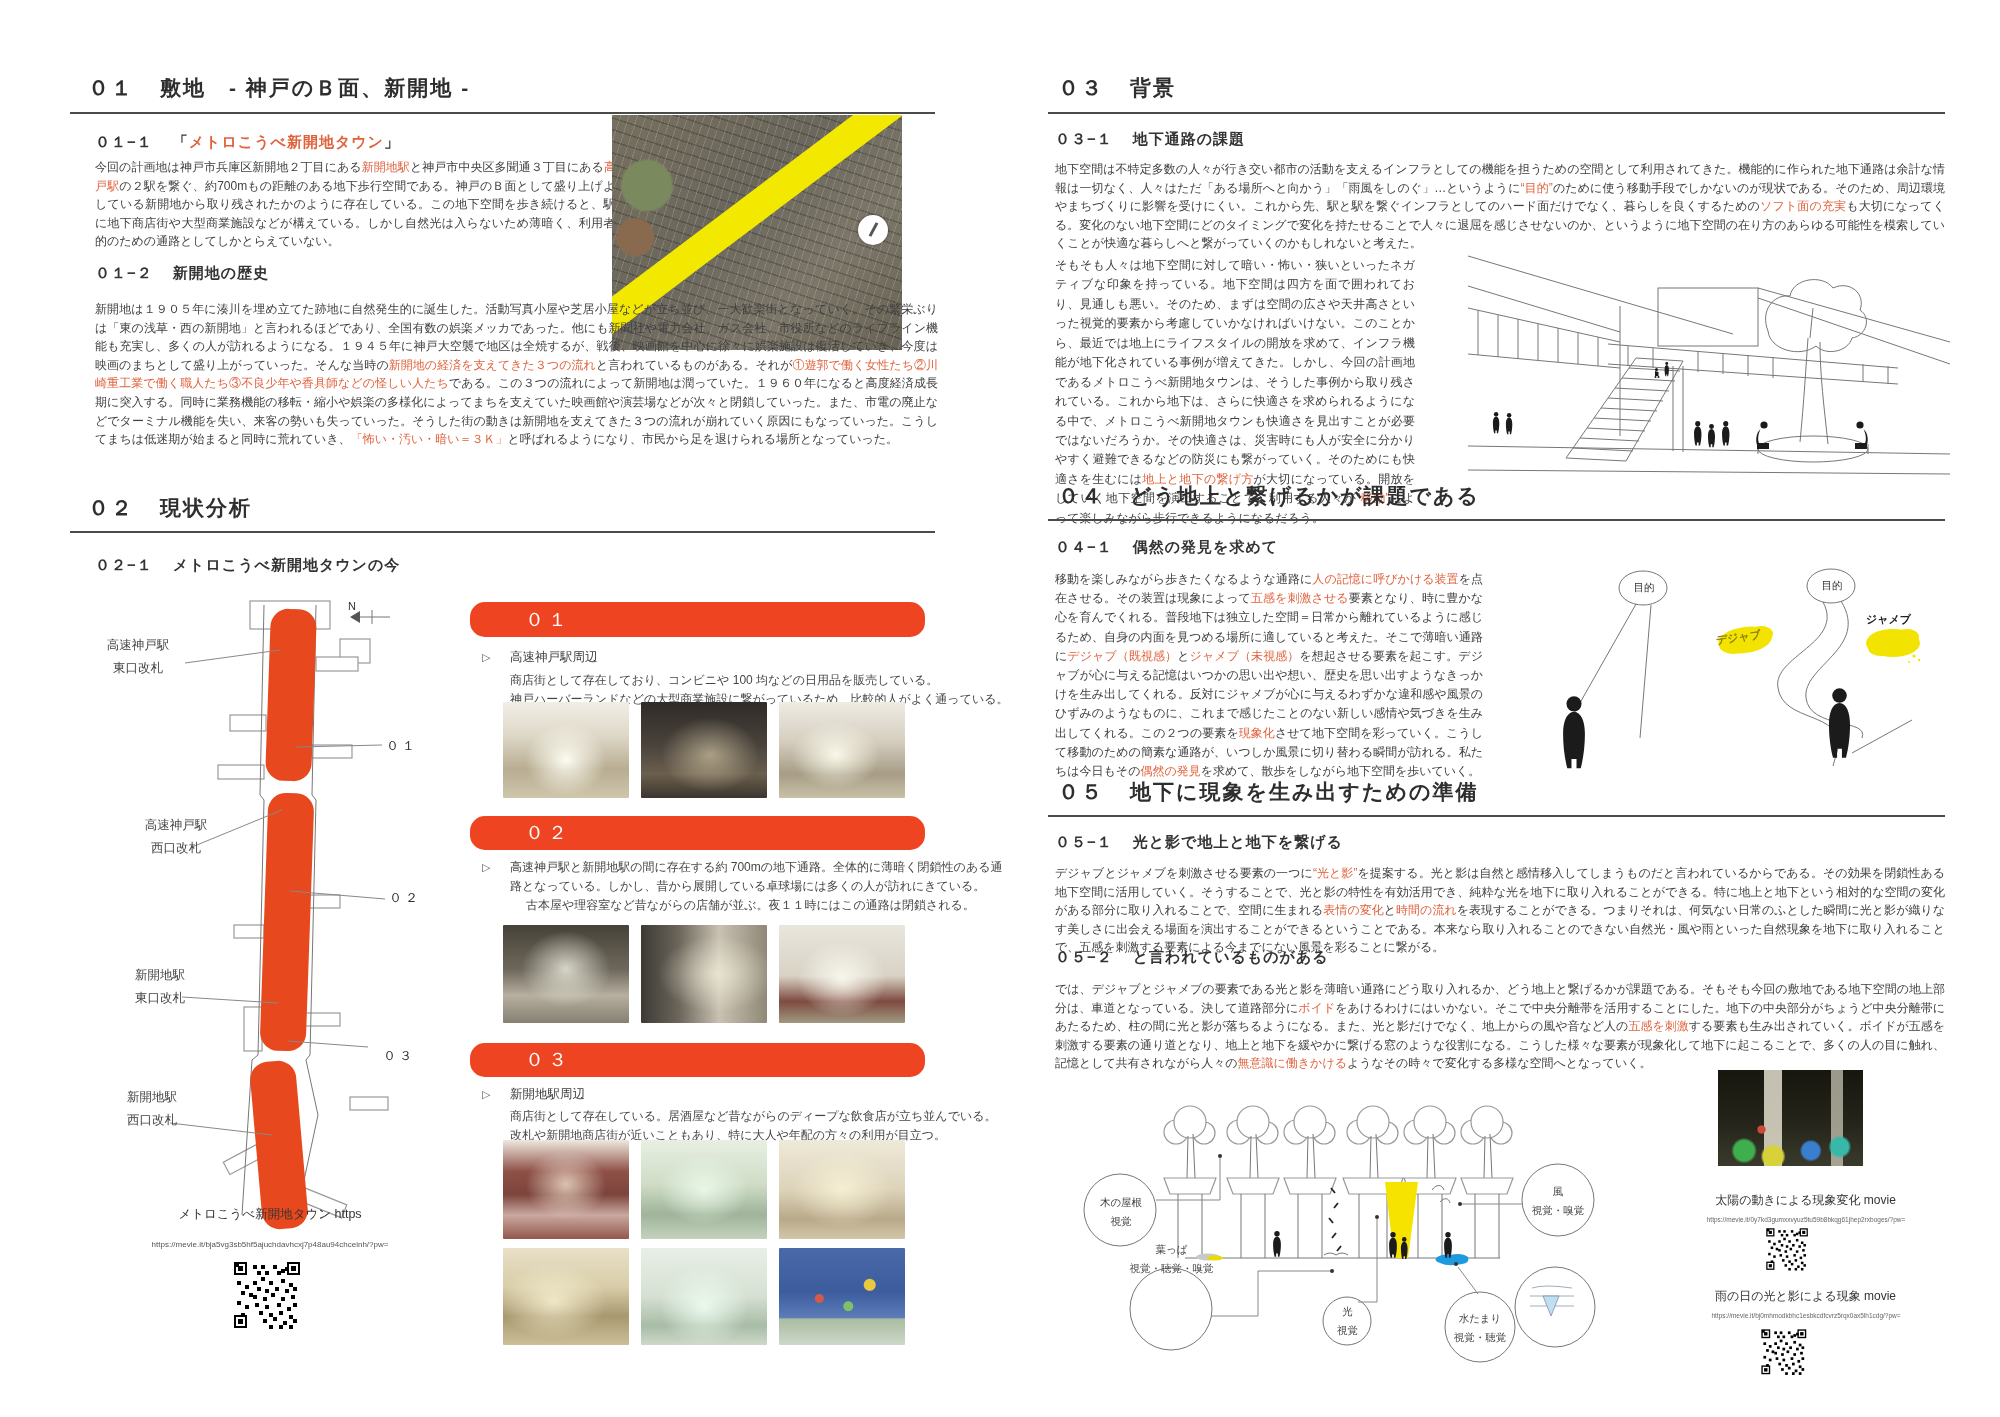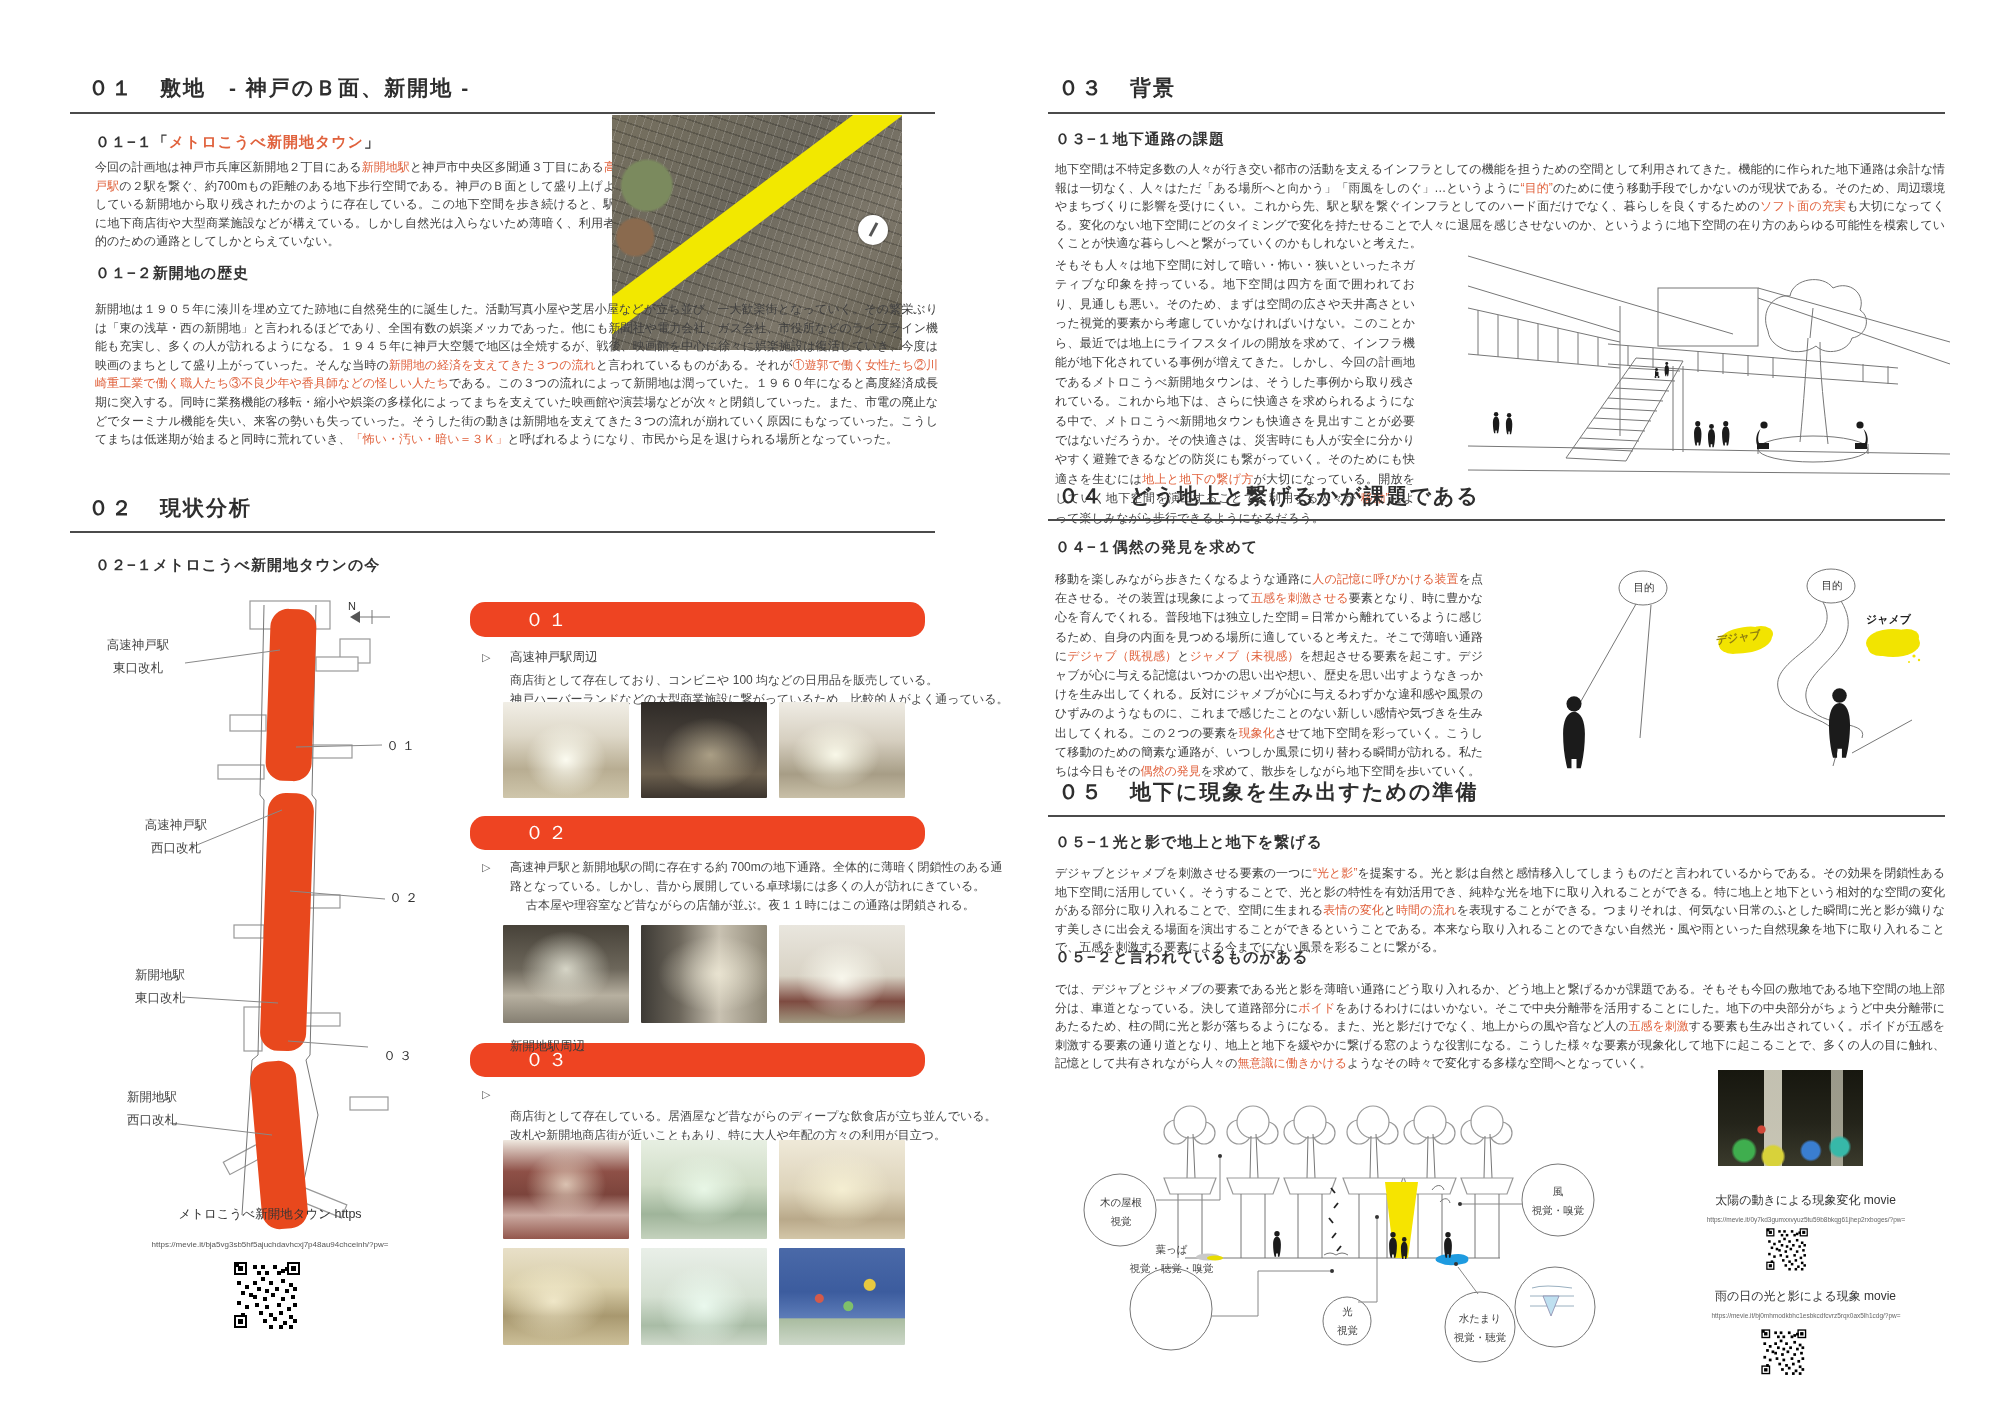--- a/index.html
+++ b/index.html
@@ -1,21 +1,21 @@
 <!DOCTYPE html>
 <html><head>
 <meta charset="utf-8">
 <style>
   html,body{margin:0;padding:0;background:#e9e9e9;}
   .board{position:relative;width:2000px;height:1417px;background:#ffffff;overflow:hidden;
          font-family:"Liberation Sans",sans-serif;color:#3f3f3f;}
   .abs{position:absolute;}
   .sec{position:absolute;display:flex;gap:26px;font-size:21px;font-weight:600;color:#2e2e2e;letter-spacing:2px;white-space:nowrap;}
   .rule{position:absolute;height:2px;background:#4b4b4b;}
-  .sub{position:absolute;display:flex;font-size:15px;font-weight:600;color:#333;letter-spacing:1px;white-space:nowrap;}
+  .sub{position:absolute;display:flex;gap:20px;font-size:15px;font-weight:600;color:#333;letter-spacing:1px;white-space:nowrap;}
   .body{position:absolute;font-size:12px;line-height:1.55;text-align:justify;color:#404040;}
   .hl{color:#e0623d;}
   .banner{position:absolute;width:455px;height:35px;background:#ee4422;border-radius:15px;color:#fff;
           font-size:19px;letter-spacing:4px;display:flex;align-items:center;padding-left:55px;box-sizing:border-box;}
   .tri{position:absolute;font-size:11px;color:#555;}
   .place{position:absolute;font-size:12.5px;color:#3c3c3c;}
   .dline{position:absolute;font-size:12px;color:#464646;white-space:nowrap;}
   .ph{position:absolute;width:126px;height:96px;border-radius:1px;}
   .pha{background:radial-gradient(ellipse at 50% 60%,rgba(255,255,245,.95) 0%,rgba(255,255,245,0) 45%),linear-gradient(180deg,#f1eee6 0%,#ded8c8 35%,#b8ad92 70%,#cfc6ab 100%);}
   .phb{background:radial-gradient(ellipse at 55% 55%,rgba(255,240,200,.5) 0%,rgba(0,0,0,0) 50%),linear-gradient(180deg,#2f2b27 0%,#4a433c 45%,#6b5f4e 75%,#3c352e 100%);}
@@ -186,21 +186,21 @@
   <span class="tri" style="left:482px;top:861px">▷</span>
   <div class="dline" style="left:510px;top:859px">高速神戸駅と新開地駅の間に存在する約 700mの地下通路。全体的に薄暗く閉鎖性のある通</div>
   <div class="dline" style="left:510px;top:878px">路となっている。しかし、昔から展開している卓球場には多くの人が訪れにきている。</div>
   <div class="dline" style="left:526px;top:897px">古本屋や理容室など昔ながらの店舗が並ぶ。夜１１時にはこの通路は閉鎖される。</div>
   <div class="ph phd" style="left:503px;top:925px;height:98px"></div>
   <div class="ph phe" style="left:641px;top:925px;height:98px"></div>
   <div class="ph phf" style="left:779px;top:925px;height:98px"></div>
 
   <div class="banner" style="left:470px;top:1043px;height:34px">０３</div>
   <span class="tri" style="left:482px;top:1088px">▷</span>
-  <span class="place" style="left:510px;top:1038px">新開地駅周辺</span>
+  <span class="place" style="left:510px;top:1086px">新開地駅周辺</span>
   <div class="dline" style="left:510px;top:1108px">商店街として存在している。居酒屋など昔ながらのディープな飲食店が立ち並んでいる。</div>
   <div class="dline" style="left:510px;top:1127px">改札や新開地商店街が近いこともあり、特に大人や年配の方々の利用が目立つ。</div>
   <div class="ph phg" style="left:503px;top:1140px;height:99px"></div>
   <div class="ph phh" style="left:641px;top:1140px;height:99px"></div>
   <div class="ph phi" style="left:779px;top:1140px;height:99px"></div>
   <div class="ph phj" style="left:503px;top:1248px;height:97px"></div>
   <div class="ph phk" style="left:641px;top:1248px;height:97px"></div>
   <div class="ph phl" style="left:779px;top:1248px;height:97px"></div>
 
   <div class="sec" style="left:1058px;top:74px">

